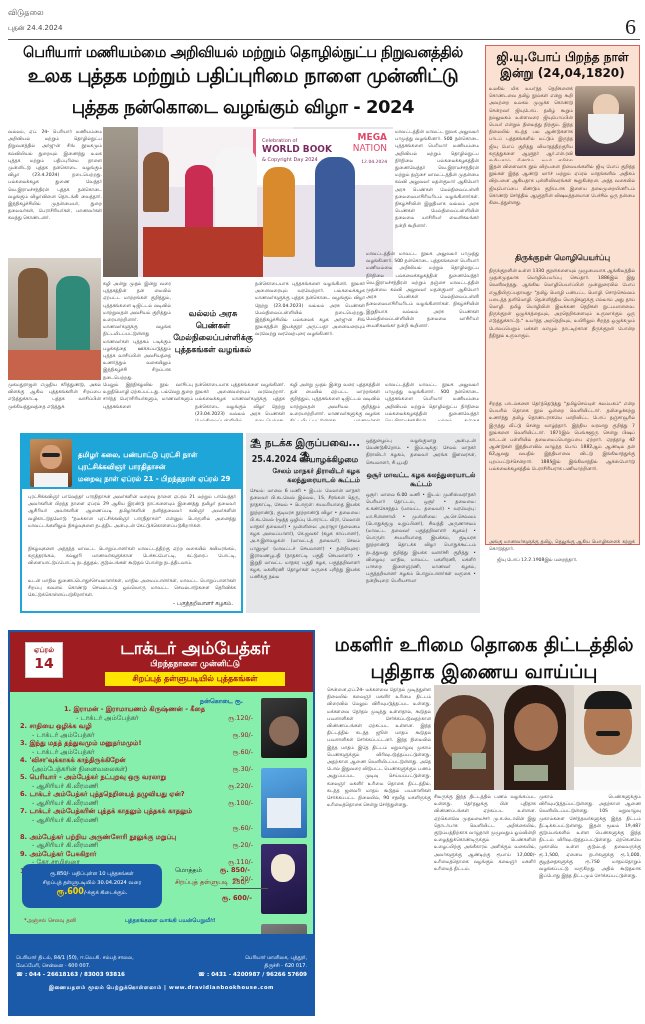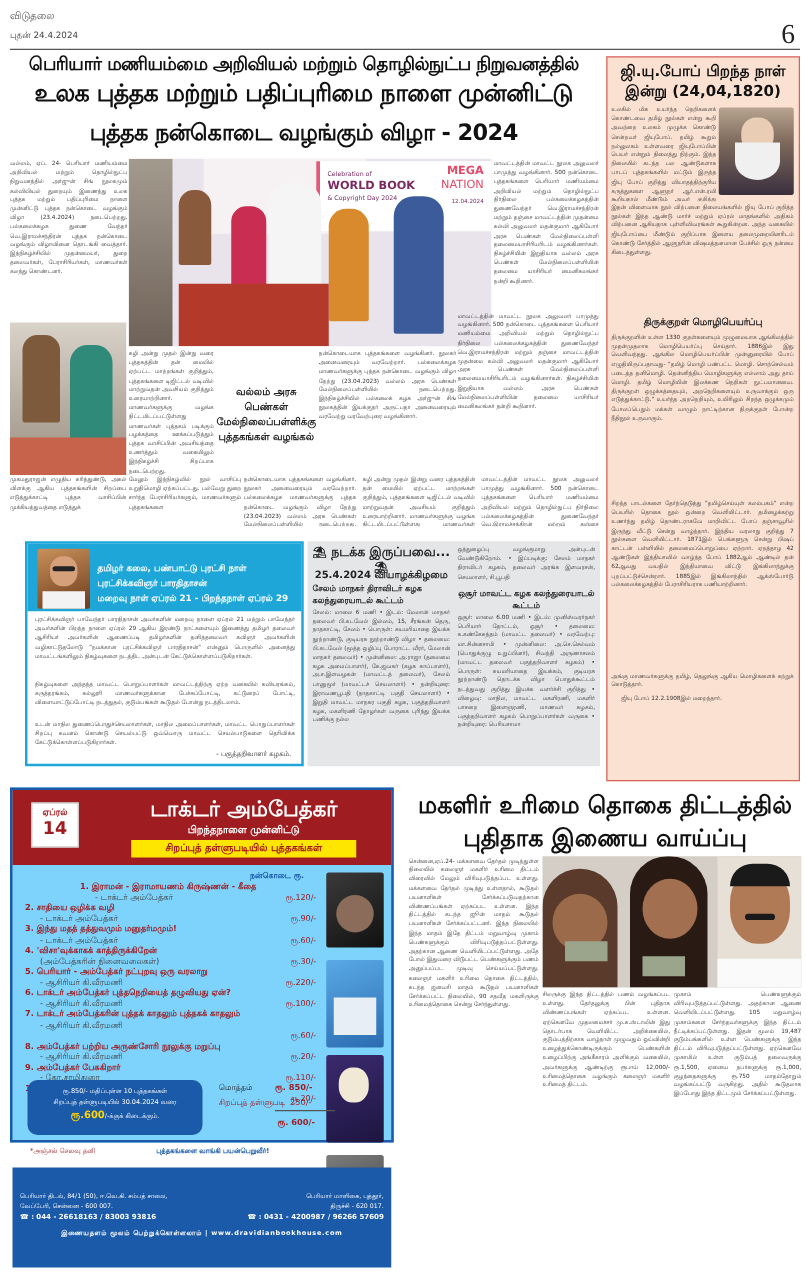--- a/index.html
+++ b/index.html
@@ -8,32 +8,32 @@
 .masthead{left:8px;top:8px;width:632px;height:32px;border-bottom:1.5px solid #555}
 .paper-name{left:0;top:0;font-size:8px;color:#555}
 .date{left:0;top:16px;font-size:7px;color:#444}
 .pageno{right:4px;top:6px;font-family:"Liberation Serif",serif;font-size:22px;color:#222}
 .h1{left:8px;width:470px;text-align:center;font-family:"DejaVu Sans",sans-serif;font-weight:bold;color:#111;letter-spacing:-0.5px}
 .h1a{top:44px;font-size:14.5px}
 .h1b{top:64px;font-size:19px}
 .h1c{top:96px;font-size:18px;font-weight:bold}
 .txt{font-size:4.6px;line-height:7.2px;color:#333;text-align:justify;overflow:hidden}
 .photo{overflow:hidden}
-.sidebox{left:485px;top:45px;width:155px;height:580px;background:#fbe1d2;border:1.5px solid #d6635a;padding:3px}
+.sidebox{left:485px;top:45px;width:155px;height:500px;background:#fbe1d2;border:1.5px solid #d6635a;padding:3px}
 .sidebox-title{font-weight:bold;font-size:12px;text-align:center;color:#111;line-height:16px}
 .pope-img{right:4px;top:40px;width:60px;height:70px;background:linear-gradient(180deg,#b8a490 0%,#7d6a5c 40%,#3a2e3e 100%);border-radius:2px}
 .pope-face{left:18px;top:8px;width:26px;height:28px;background:#e9cdb5;border-radius:45%}
 .pope-beard{left:13px;top:28px;width:36px;height:30px;background:#f0f0f0;border-radius:0 0 50% 50%}
 .subhead{font-weight:bold;font-size:8px;text-align:center;color:#222}
 .blue-box{left:20px;top:433px;width:223px;height:180px;border:2px solid #1ea6d9;background:#fff}
 .blue-head{left:0;top:0;width:219px;height:54px;background:#1ea6d9}
 .bharathi{left:8px;top:4px;width:42px;height:48px;background:linear-gradient(160deg,#c8905a,#6d3b1c);border-radius:2px}
 .blue-head-txt{left:56px;width:163px;color:#fff;font-weight:bold;font-size:7px;line-height:11px}
 .grey-box{left:246px;top:433px;width:234px;height:180px;background:#e4e6e8}
-.ad-box{left:8px;top:630px;width:307px;height:284px;border:2px solid #1a5aa8;background:#7dd3fc}
+.ad-box{left:8px;top:630px;width:307px;height:386px;border:2px solid #1a5aa8;background:#86efac}
 .ad-head{left:0;top:0;width:303px;height:60px;background:#9f1d21}
 .date-badge{left:15px;top:10px;width:38px;height:36px;background:#fff;border:1px solid #ccc;text-align:center;color:#9f1d21;font-weight:bold}
 .ad-title{left:70px;top:6px;width:230px;text-align:center;color:#fff;font-weight:bold;font-size:17px}
 .ad-sub{left:70px;top:27px;width:230px;text-align:center;color:#fff;font-size:8px;font-weight:bold}
 .ad-yellow{left:95px;top:40px;width:180px;height:14px;background:#ffe600;color:#a5121a;text-align:center;font-size:8px;font-weight:bold;line-height:14px}
 .book-item{left:10px;width:240px;font-size:6.6px;line-height:8.5px}
 .book-title{color:#9f1d21;font-weight:bold}
 .book-author{color:#444;padding-left:12px}
 .price{right:60px;font-size:6.4px;color:#9f1d21}
 .cover{right:6px;width:46px;border-radius:2px}
@@ -123,21 +123,21 @@
   <div class="abs" style="right:8px;top:165px;font-size:5.5px;color:#222">- பகுத்தறிவாளர் கழகம்.</div>
 </div>
 
 <div class="abs grey-box">
   <div class="abs" style="left:4px;top:4px;width:110px;text-align:center;font-weight:bold;font-size:10px">
     <span style="font-size:9px">⛱</span>
     <span>நடக்க இருப்பவை...</span>
     <span style="font-size:9px">⛱</span>
   </div>
   <div class="abs" style="left:4px;top:22px;width:110px;text-align:center;font-weight:bold;font-size:8px">25.4.2024 வியாழக்கிழமை</div>
-  <div class="abs" style="left:4px;top:34px;width:110px;text-align:left;font-family:'DejaVu Serif',serif;font-size:6.5px;line-height:9px;font-weight:bold">சேலம் மாநகர் திராவிடர் கழக கலந்துரையாடல் கூட்டம்</div>
+  <div class="abs" style="left:4px;top:34px;width:110px;text-align:right;font-family:'DejaVu Serif',serif;font-size:6.5px;line-height:9px;font-weight:bold">சேலம் மாநகர் திராவிடர் கழக கலந்துரையாடல் கூட்டம்</div>
   <div class="abs txt" style="left:4px;top:54px;width:110px;height:122px">சேலம்: மாலை 6 மணி • இடம்: மேலான் மாநகர் தலைவர் பி.கடவேல் இல்லம், 15, சீரங்கன் தெரு, நாதகாட்டி, சேலம் • பொருள்: சுயமரியாதை இயக்க நூற்றாண்டு, குடியரசு நூற்றாண்டு விழா • தலைமை: பி.கடவேல் (மூத்த ஒழிப்பு போராட்ட வீரர், மேலான் மாநகர் தலைவர்) • முன்னிலை: அ.ராஜா (தலைமை கழக அமைப்பாளர்), கே.ஜவகர் (கழக காப்பாளர்), அ.ச.இளவழகன் (மாவட்டத் தலைவர்), சேலம் பானுமூர் (மாவட்டச் செயலாளர்) • நன்றியுரை: இராவணபூபதி (நாதகாட்டி பகுதி செயலாளர்) • இறுதி மாவட்ட மாநகர பகுதி கழக, பகுத்தறிவாளர் கழக, மகளிரணி தோழர்கள் வருகை புரிந்து இயக்க பணிக்கு நல்ல</div>
   <div class="abs txt" style="left:120px;top:4px;width:110px;height:28px">ஒத்துழைப்பு வழங்குமாறு அன்புடன் வேண்டுகிறோம். • இப்படிக்கு: சேலம் மாநகர் திராவிடர் கழகம், தலைவர் அரங்க இளவரசன், செயலாளர், சி.பூபதி</div>
   <div class="abs" style="left:120px;top:38px;width:110px;text-align:center;font-family:'DejaVu Serif',serif;font-size:6.5px;line-height:9px;font-weight:bold">ஒசூர் மாவட்ட கழக கலந்துரையாடல் கூட்டம்</div>
   <div class="abs txt" style="left:120px;top:58px;width:110px;height:118px">ஒசூர்: மாலை 6.00 மணி • இடம்: முனிஸ்வரர்நகர் பெரியார் தோட்டம், ஒசூர் • தலைமை: க.கண்கேசுந்தம் (மாவட்ட தலைவர்) • வரவேற்பு: மா.சின்னசாமி • முன்னிலை: அ.செ.செல்வம் (பொதுக்குழு உறுப்பினர்), சிவந்தி அருணாசலம் (மாவட்ட தலைவர் பகுத்தறிவாளர் கழகம்) • பொருள்: சுயமரியாதை இயக்கம், குடியரசு நூற்றாண்டு தொடக்க விழா பொதுக்கூட்டம் நடத்துவது குறித்து இயக்க வளர்ச்சி குறித்து • விழைவு: மாநில, மாவட்ட மகளிரணி, மகளிர் பாசறை இளைஞரணி, மாணவர் கழகம், பகுத்தறிவாளர் கழகம் பொறுப்பாளர்கள் வருகை • நன்றியுரை: பெரியசாமா</div>
 </div>
 
 <div class="abs ad-box">
   <div class="abs ad-head">
     <div class="abs date-badge">
       <div style="font-size:7px;margin-top:3px">ஏப்ரல்</div>

